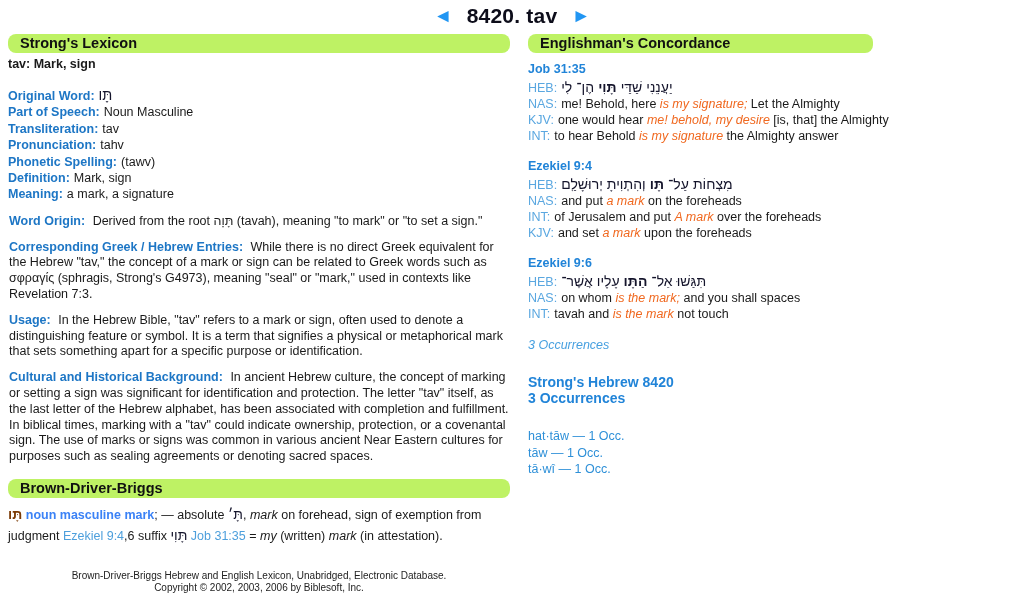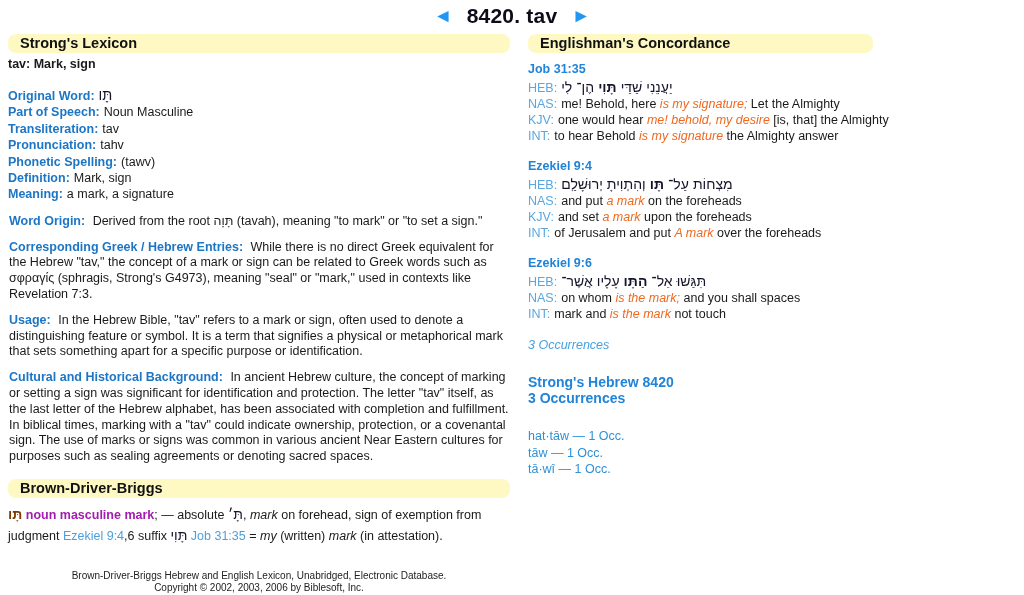--- a/index.html
+++ b/index.html
@@ -11,37 +11,37 @@
   }
   
   .title-bar { text-align:center; padding-top:4px; height:32px; }
   .title-bar .arrow { color:#2196f3; font-size:19px; font-weight:bold; text-decoration:none; cursor:pointer; vertical-align:1px; }
   .title-bar h1 { display:inline; font-size:21px; font-weight:bold; color:#0d0d1a; margin:0 10px; letter-spacing:0.2px; }
   
   .columns { position:relative; }
   .col-left  { position:absolute; left:8px;  top:2px; width:502px; }
   .col-right { position:absolute; left:528px; top:2px; width:492px; }
   .section-bar {
-    background:#fef9c3; border-radius:8px;
+    background:#bef264; border-radius:8px;
     font-size:14.5px; font-weight:bold; color:#111;
     padding:2px 12px; height:19px; line-height:15px;
   }
   .col-right .section-bar { width:345px; }
   
   .word-summary { font-weight:bold; font-size:12.5px; margin:4px 0 16px 0; }
   .field-row { font-size:12.5px; line-height:16.4px; }
   .f-label, .p-label { color:#1d76c5; font-weight:bold; margin-right:4px; }
   .f-value.hebrew { font-size:14.5px; color:#14142b; }
   .lex-para { font-size:12.5px; line-height:15.8px; margin:10px 1px; }
   #lex-fields { margin-bottom:11px; }
   #lex-paragraphs { margin-bottom:14px; }
   
   #bdb-line { font-size:12.5px; line-height:20px; margin:6px 0 0 0; }
   .seg-hb { color:#7b3b05; font-weight:bold; font-size:14px; }
-  .seg-bb { color:#a21caf; font-weight:bold; }
+  .seg-bb { color:#3b82f6; font-weight:bold; }
   .seg-he { font-size:14px; color:#14142b; }
   .seg-it { font-style:italic; }
   .seg-link { color:#4d9fdc; cursor:pointer; text-decoration:none; }
   
   #footer { margin-top:24px; text-align:center; font-size:10px; line-height:12px; color:#222; }
   
   .entry { margin:8px 0 14px 0; }
   .e-ref { display:block; color:#2184d8; font-weight:bold; font-size:12.5px; line-height:16px; text-decoration:none; cursor:pointer; margin-bottom:1px; }
   .e-line { font-size:12.5px; line-height:16px; }
   .e-lbl { color:#5aa7e0; margin-right:4px;text-align:right; }
@@ -148,38 +148,38 @@
   </div>
 
   <div class="entry">
     <a class="e-ref">Ezekiel 9:4</a>
     <div class="e-line">
       <span class="e-lbl e-heb-label">HEB:</span><span class="e-heb-wrap"><span class="heb-word">יְרוּשָׁלִַם</span><span class="heb-word">וְהִתְוִיתָ</span><span class="heb-word kw">תָּו</span><span class="heb-word">עַל־</span><span class="heb-word">מִצְחוֹת</span></span>
     </div>
     <div class="e-line e-nas">
       <span class="e-lbl">NAS:</span><span class="e-txt"><span>and put </span><span class="hl">a mark</span><span> on the foreheads</span></span>
     </div>
+    <div class="e-line e-int">
+      <span class="e-lbl">INT:</span><span class="e-txt"><span>of Jerusalem and put </span><span class="hl">A mark</span><span> over the foreheads</span></span>
+    </div>
     <div class="e-line e-kjv">
       <span class="e-lbl">KJV:</span><span class="e-txt"><span>and set </span><span class="hl">a mark</span><span> upon the foreheads</span></span>
-    </div>
-    <div class="e-line e-int">
-      <span class="e-lbl">INT:</span><span class="e-txt"><span>of Jerusalem and put </span><span class="hl">A mark</span><span> over the foreheads</span></span>
     </div>
   </div>
 
   <div class="entry">
     <a class="e-ref">Ezekiel 9:6</a>
     <div class="e-line">
       <span class="e-lbl e-heb-label">HEB:</span><span class="e-heb-wrap"><span class="heb-word">אֲשֶׁר־</span><span class="heb-word">עָלָיו</span><span class="heb-word kw">הַתָּו</span><span class="heb-word">אַל־</span><span class="heb-word">תִּגַּשׁוּ</span></span>
     </div>
     <div class="e-line e-nas">
       <span class="e-lbl">NAS:</span><span class="e-txt"><span>on whom </span><span class="hl">is the mark;</span><span> and you shall spaces</span></span>
     </div>
     <div class="e-line e-int">
-      <span class="e-lbl">INT:</span><span class="e-txt"><span>mark and </span><span class="hl">is the mark</span><span> not touch</span></span>
+      <span class="e-lbl">INT:</span><span class="e-txt"><span>tavah and </span><span class="hl">is the mark</span><span> not touch</span></span>
     </div>
   </div>
 </div>
       <div class="occ-note">3 Occurrences</div>
       <div class="strongs-links">
         <a>Strong's Hebrew 8420</a>
         <a>3 Occurrences</a>
       </div>
       <div id="forms">
           <a class="form-link">hat·tāw — 1 Occ.</a>

